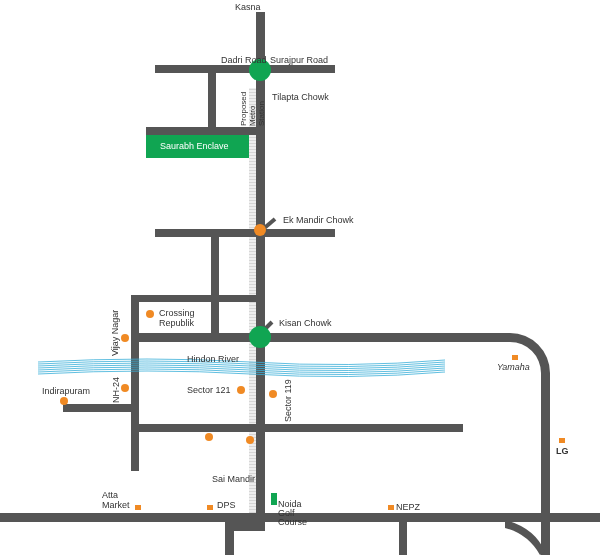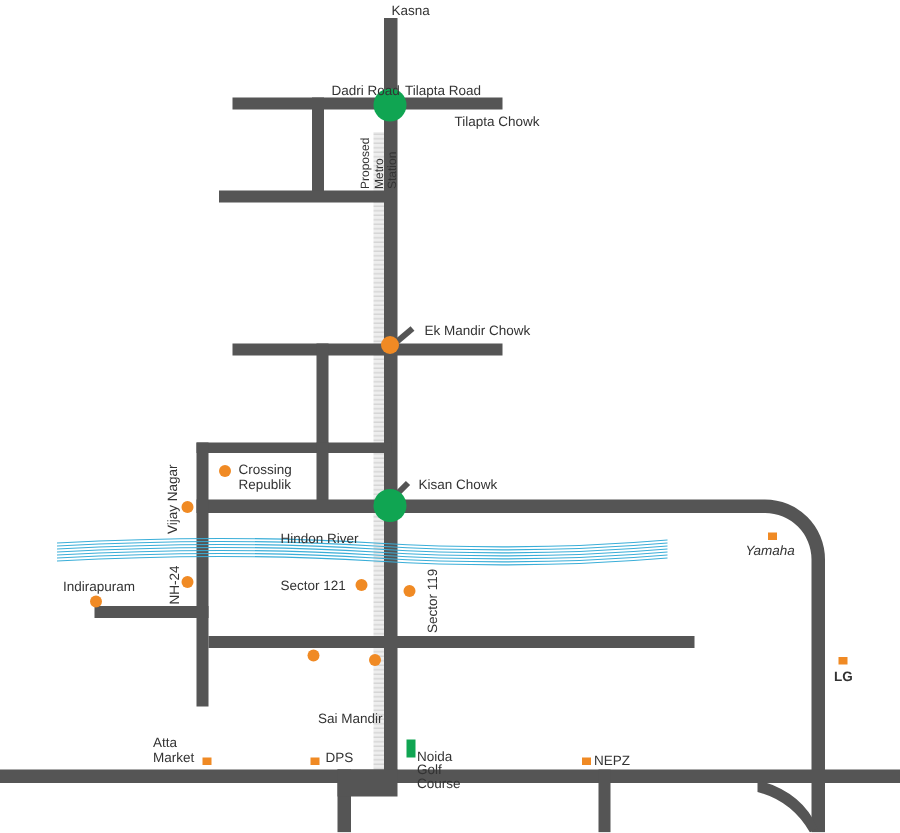--- a/index.html
+++ b/index.html
@@ -117,25 +117,26 @@
       <rect x="512" y="355" width="6" height="5"></rect>
       <rect x="559" y="438" width="6" height="5"></rect>
       <rect x="135" y="505" width="6" height="5"></rect>
       <rect x="207" y="505" width="6" height="5"></rect>
       <rect x="388" y="505" width="6" height="5"></rect>
     </g>
 
     <rect x="271" y="493" width="6" height="12" fill="#10a552"></rect>
   </svg>
 
+  <div class="estate" style="left:146px; top:135px; width:103px; height:23px;">Saurabh Enclave</div>
 
-  <div class="lbl" style="left:261px; top:2px;text-align:center;">Kasna</div>
+  <div class="lbl" style="left:235px; top:2px;text-align:center;">Kasna</div>
   <div class="lbl" style="left:193px; top:55px;margin-left:28px;">Dadri Road</div>
-  <div class="lbl" style="left:270px; top:55px;">Tilapta Road</div>
-  <div class="lbl" style="left:272px; top:76px;margin-left:31px;">Tilapta Chowk</div>
+  <div class="lbl" style="left:270px; top:55px;">Surajpur Road</div>
+  <div class="lbl" style="left:272px; top:92px;">Tilapta Chowk</div>
 
   <div class="lbl vert" style="left:239px; top:126px; width:46px; white-space:normal; line-height:9px; font-size:8px;">Proposed Metro Station</div>
 
   <div class="lbl" style="left:283px; top:215px;">Ek Mandir Chowk</div>
   <div class="lbl" style="left:279px; top:318px;">Kisan Chowk</div>
 
   <div class="lbl" style="left:159px; top:308px; width:60px; white-space:normal;">Crossing Republik</div>
   <div class="lbl vert" style="left:110px; top:356px;">Vijay Nagar</div>
   <div class="lbl" style="left:187px; top:354px;">Hindon River</div>
   <div class="lbl vert" style="left:111px; top:403px;">NH-24</div>

